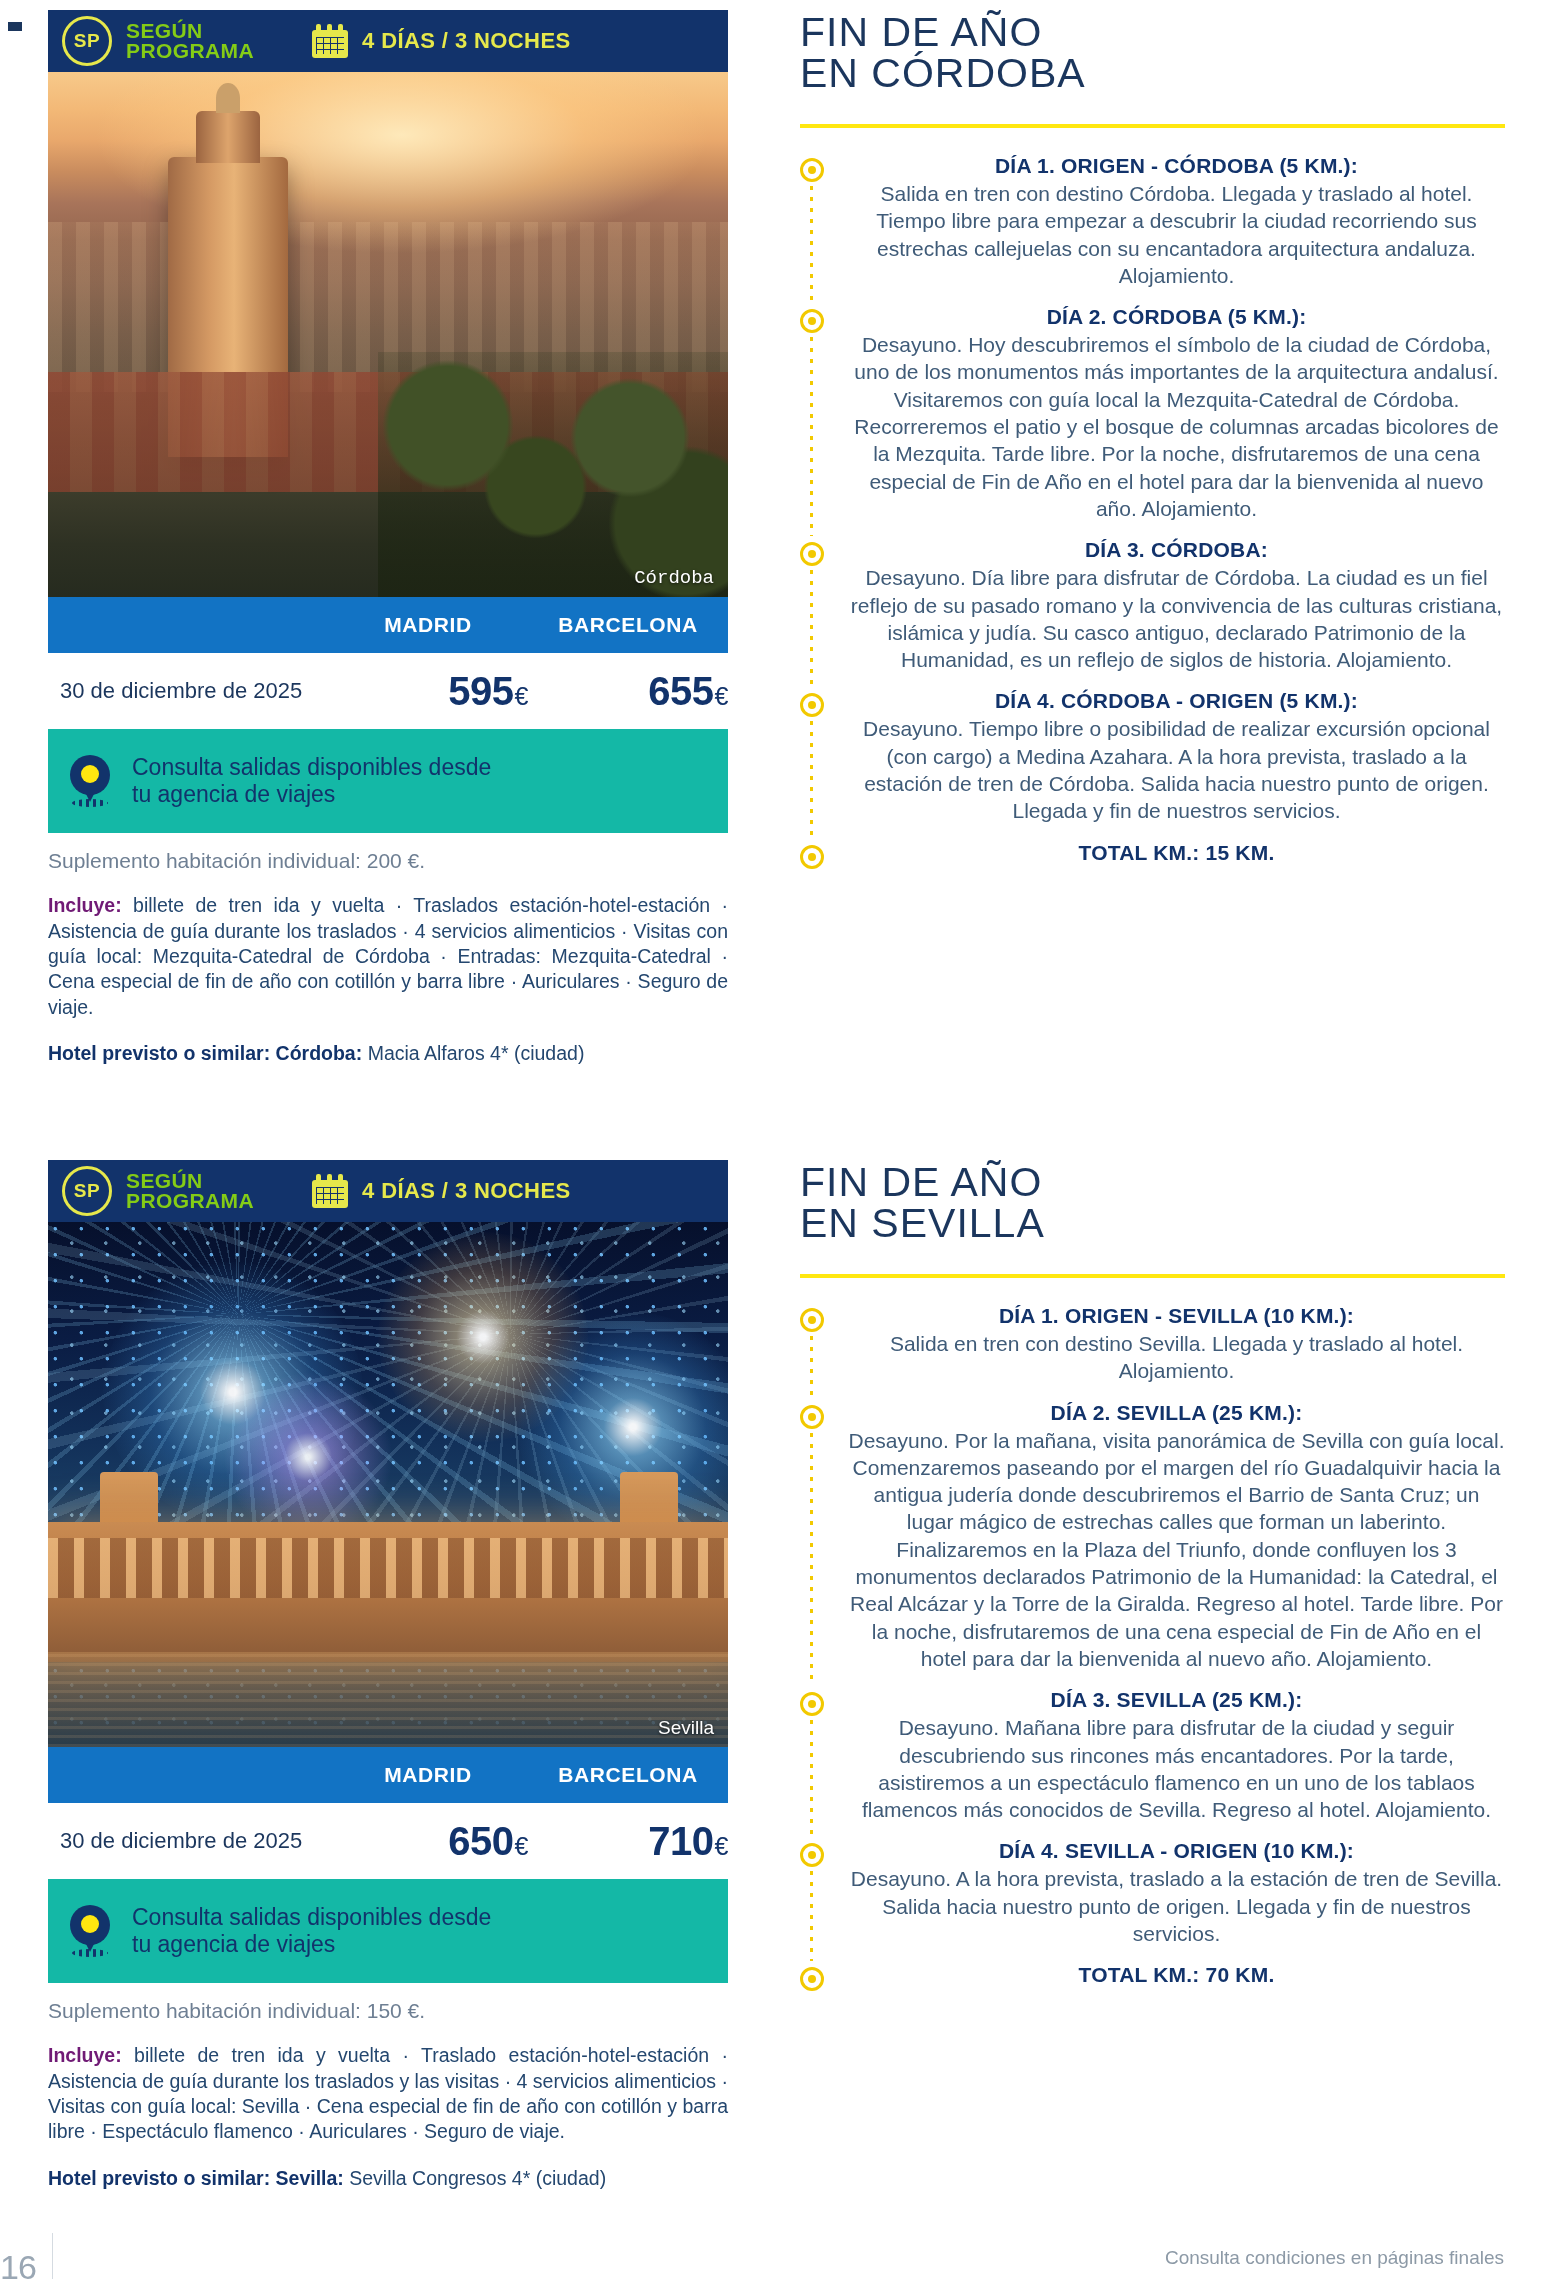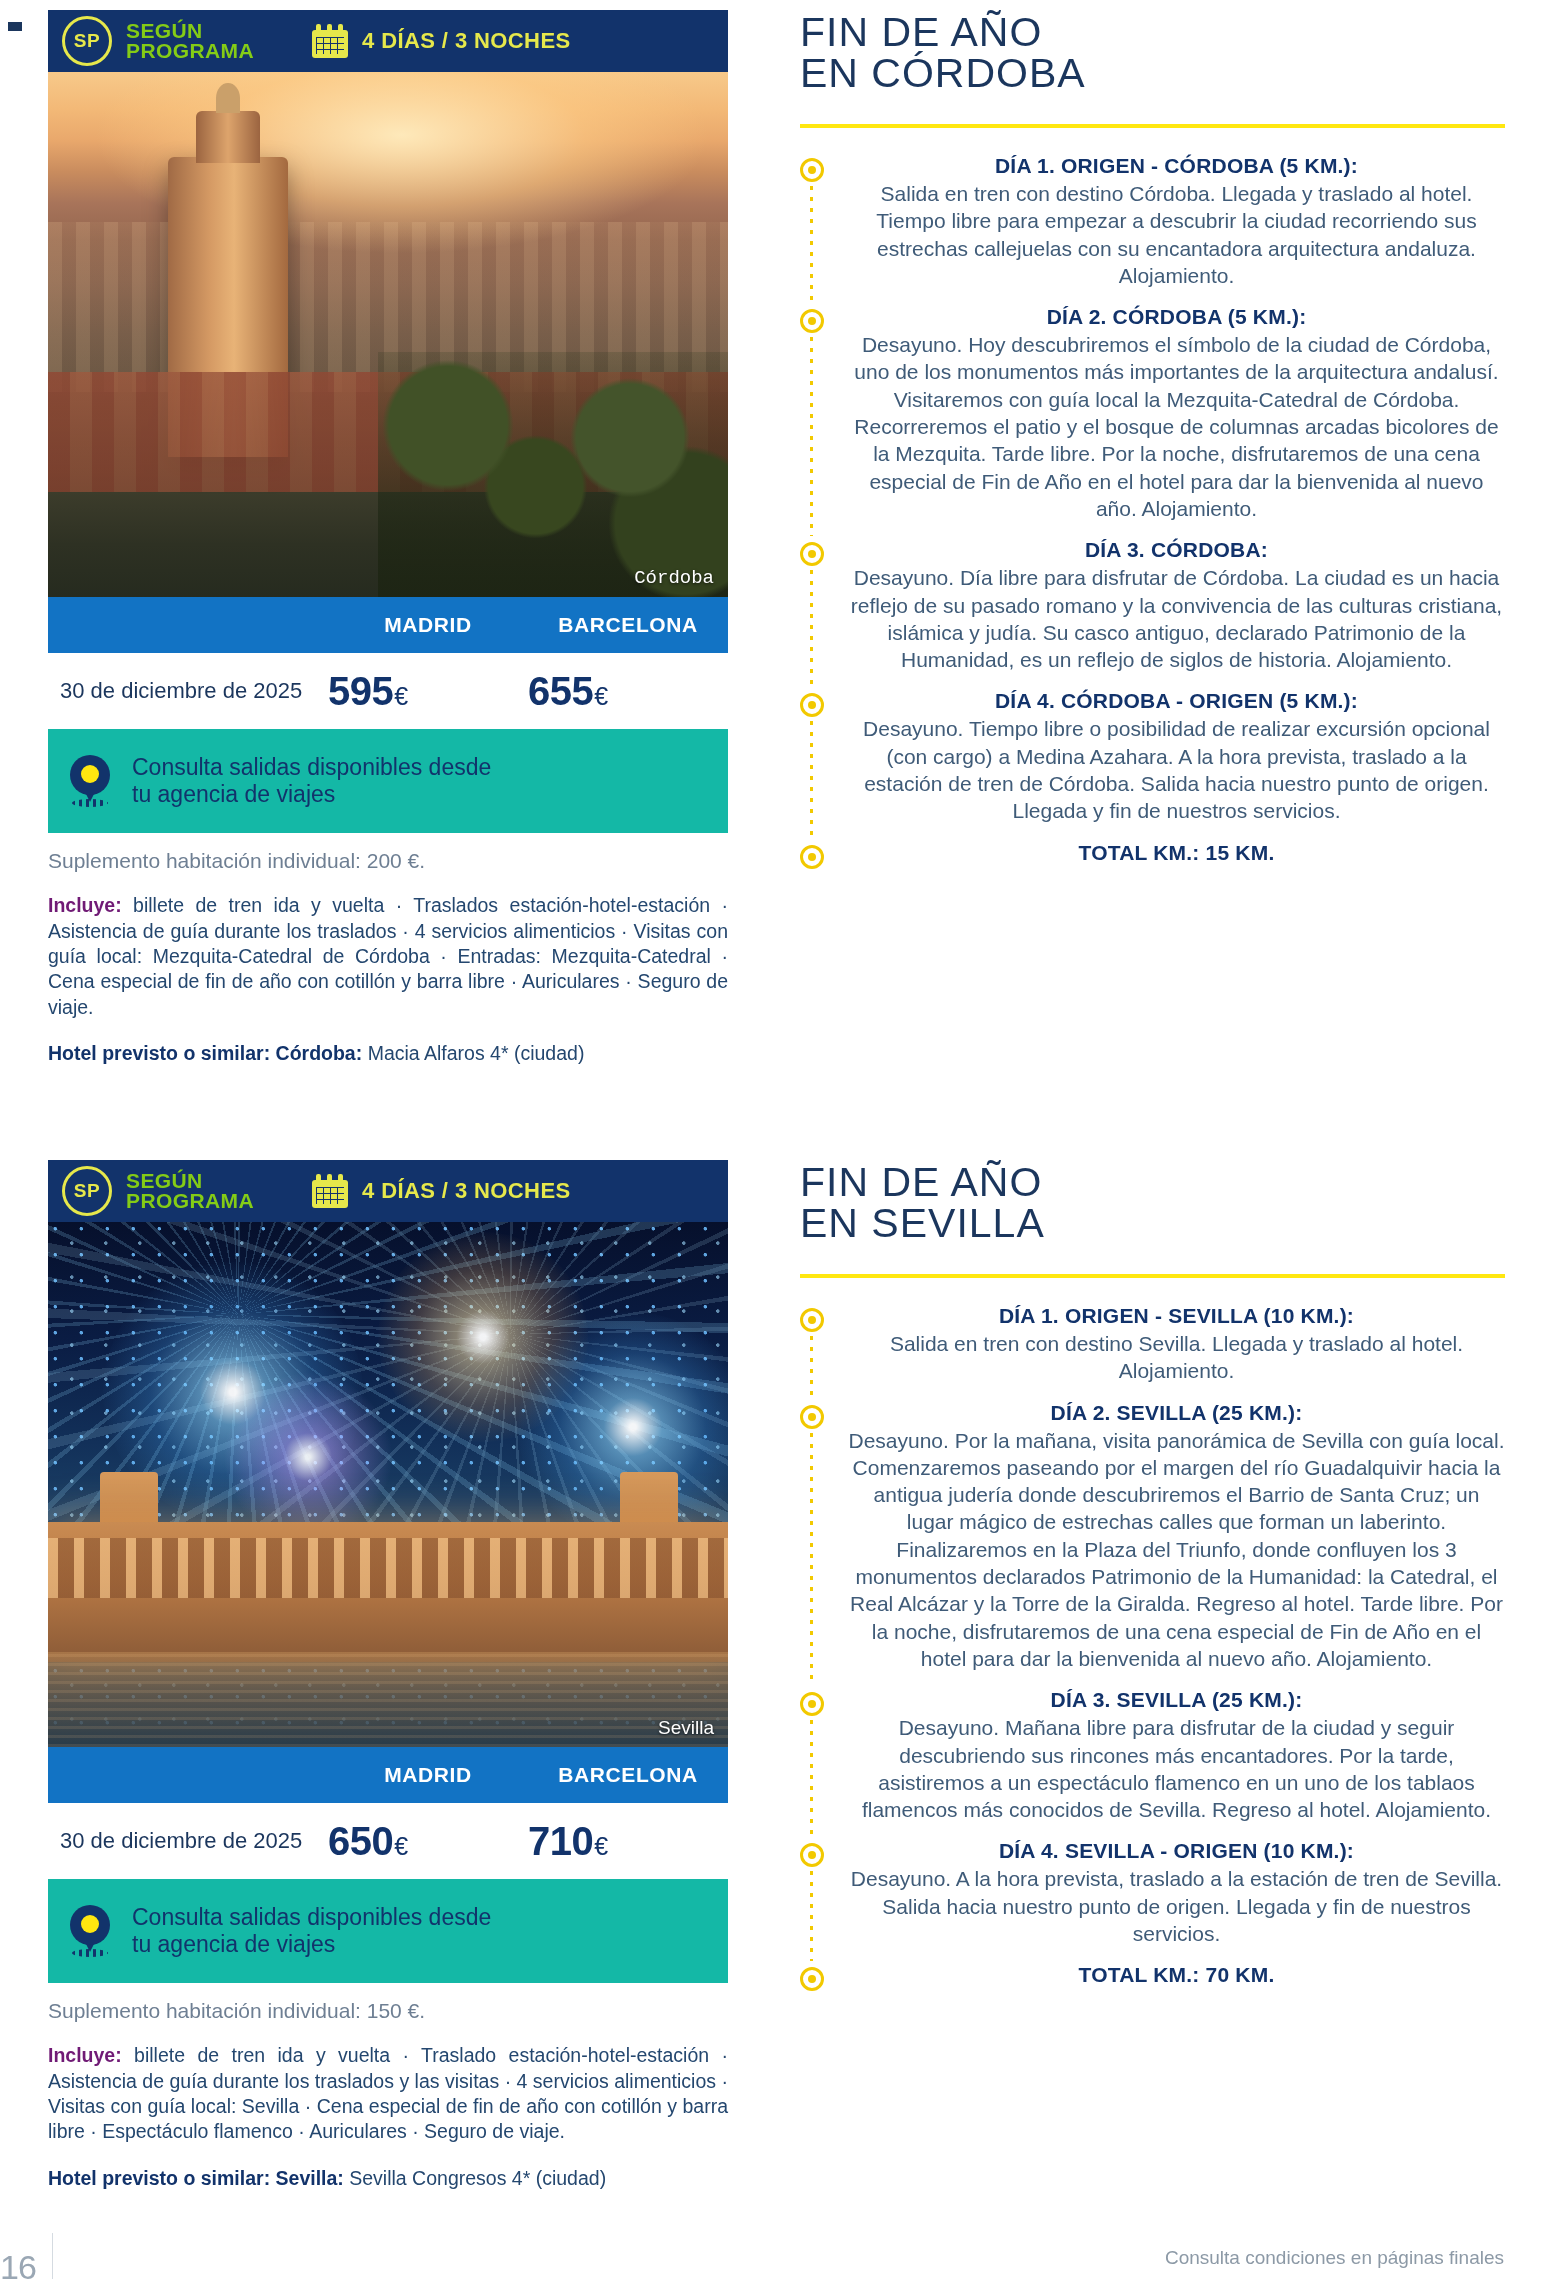--- a/index.html
+++ b/index.html
@@ -144,21 +144,21 @@
     content:"";position:absolute;left:0;top:0;width:680px;height:95px;
     background:repeating-linear-gradient(0deg, rgba(255,200,140,.12) 0 3px, transparent 3px 9px);
   }
 
   
   .price-head{display:flex;background:#1273c4;height:56px;align-items:center;}
   .price-head .spacer{flex:1;}
   .price-head .col{width:200px;text-align:center;color:#ffffff;font-weight:700;font-size:21px;letter-spacing:.6px;}
   .price-row{display:flex;align-items:center;height:76px;}
   .price-row .date{flex:1;font-size:22px;color:#1b365d;padding-left:12px;}
-  .price-row .col{width:200px;text-align:left;font-size:40px;font-weight:800;color:#12336b;letter-spacing:-.5px;}
+  .price-row .col{width:200px;text-align:right;font-size:40px;font-weight:800;color:#12336b;letter-spacing:-.5px;}
   .price-row .col .eur{font-size:25px;font-weight:400;margin-left:1px;}
 
   
   .consult{
     display:flex;align-items:center;background:#14b8a6;min-height:68px;padding:25px 16px;box-sizing:border-box;
   }
   .pin{
     width:52px;height:52px;flex:none;position:relative;
   }
   .pin .bubble{
@@ -300,21 +300,21 @@
       <div class="day">
         <div class="dot"></div>
           <div class="dash"></div>
         <div class="day-title">DÍA 2. CÓRDOBA (5 KM.):</div>
         <div class="day-body">Desayuno. Hoy descubriremos el símbolo de la ciudad de Córdoba, uno de los monumentos más importantes de la arquitectura andalusí. Visitaremos con guía local la Mezquita-Catedral de Córdoba. Recorreremos el patio y el bosque de columnas arcadas bicolores de la Mezquita. Tarde libre. Por la noche, disfrutaremos de una cena especial de Fin de Año en el hotel para dar la bienvenida al nuevo año. Alojamiento.</div>
       </div>
       <div class="day">
         <div class="dot"></div>
           <div class="dash"></div>
         <div class="day-title">DÍA 3. CÓRDOBA:</div>
-        <div class="day-body">Desayuno. Día libre para disfrutar de Córdoba. La ciudad es un hacia reflejo de su pasado romano y la convivencia de las culturas cristiana, islámica y judía. Su casco antiguo, declarado Patrimonio de la Humanidad, es un reflejo de siglos de historia. Alojamiento.</div>
+        <div class="day-body">Desayuno. Día libre para disfrutar de Córdoba. La ciudad es un fiel reflejo de su pasado romano y la convivencia de las culturas cristiana, islámica y judía. Su casco antiguo, declarado Patrimonio de la Humanidad, es un reflejo de siglos de historia. Alojamiento.</div>
       </div>
       <div class="day">
         <div class="dot"></div>
           <div class="dash"></div>
         <div class="day-title">DÍA 4. CÓRDOBA - ORIGEN (5 KM.):</div>
         <div class="day-body">Desayuno. Tiempo libre o posibilidad de realizar excursión opcional (con cargo) a Medina Azahara. A la hora prevista, traslado a la estación de tren de Córdoba. Salida hacia nuestro punto de origen. Llegada y fin de nuestros servicios.</div>
       </div>
       <div class="day total">
         <div class="dot"></div>
         <div class="day-title">TOTAL KM.: 15 KM.</div>

